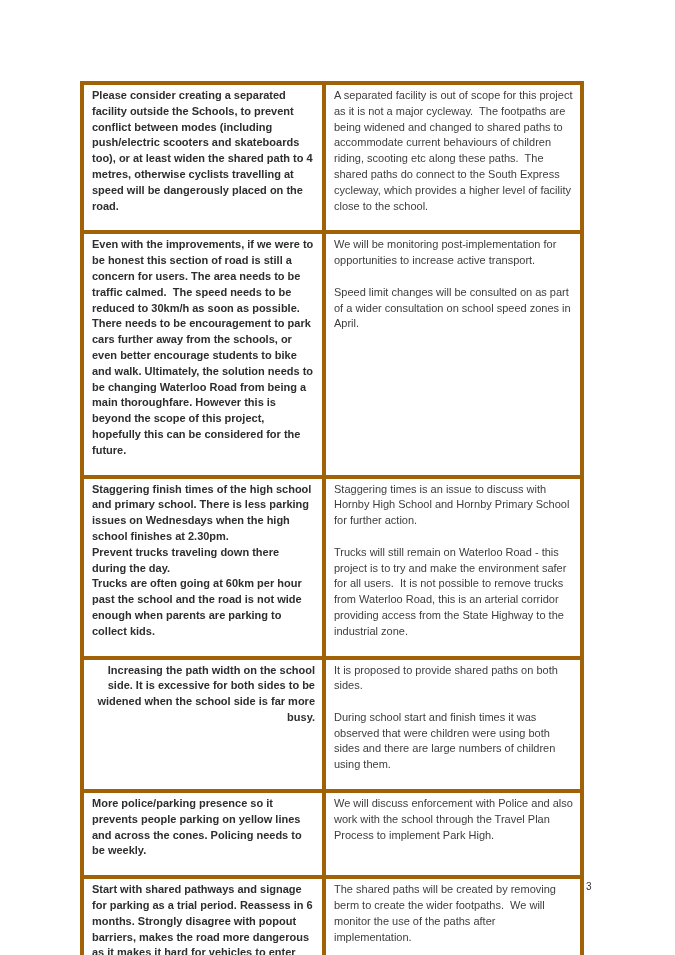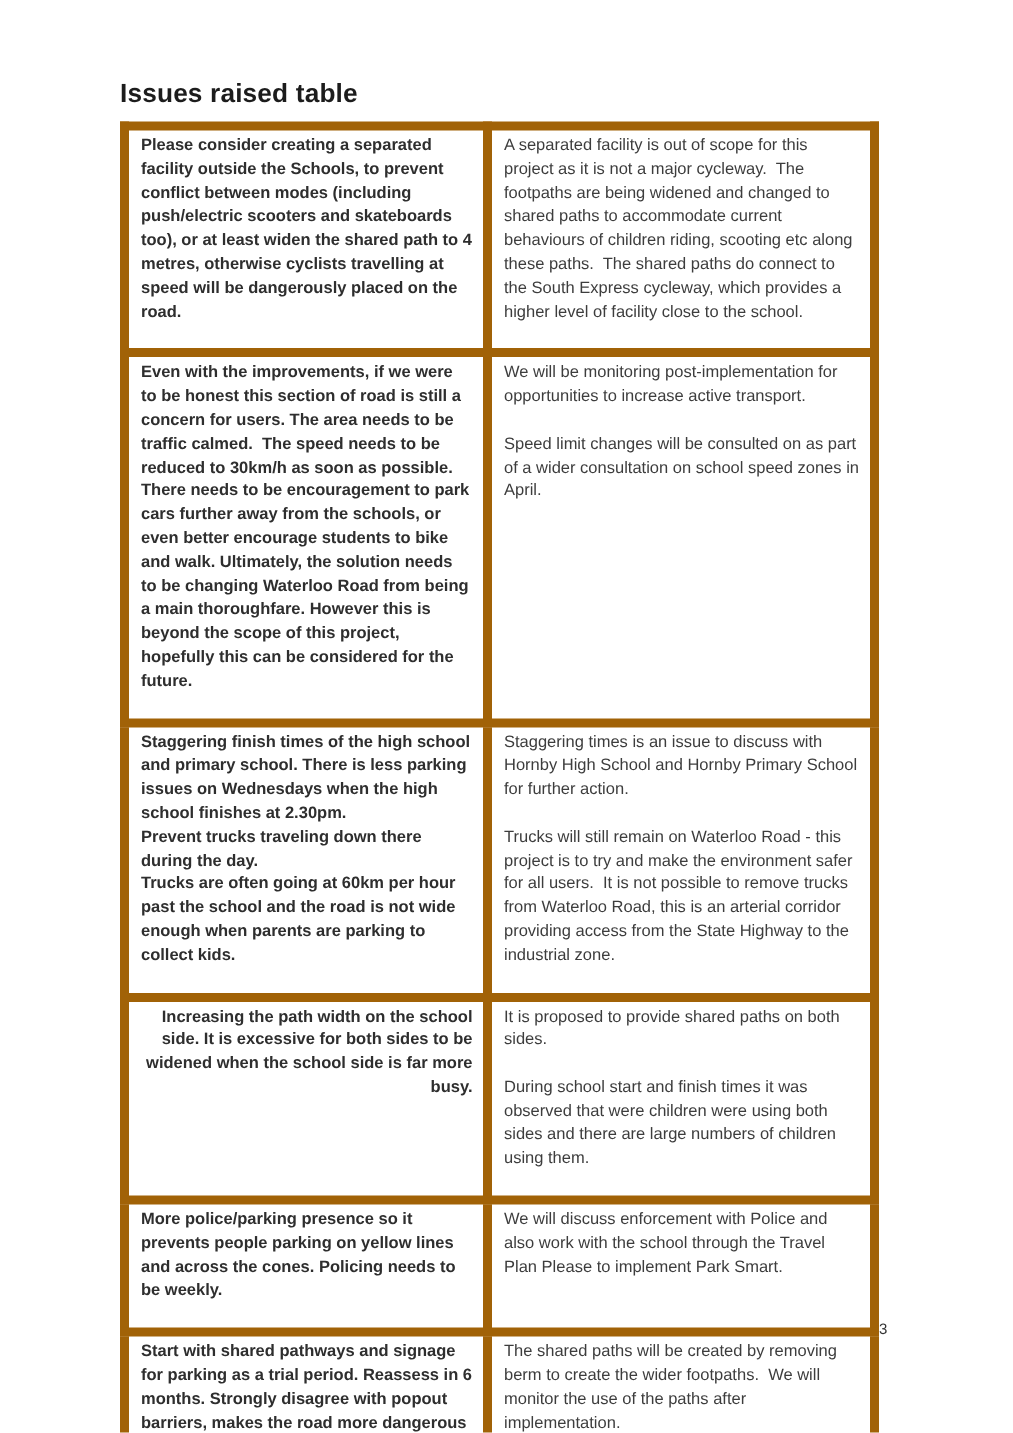--- a/index.html
+++ b/index.html
@@ -31,21 +31,21 @@
   }
   table.issues {
     position: absolute;
     left: 80px;
     top: 81px;
     width: 500px;
     border-collapse: collapse;
     table-layout: fixed;
   }
   table.issues td {
-    border: 6px solid #a16207;
+    border: 4px solid #a16207;
     vertical-align: top;
     font-size: 11px;
     line-height: 15.8px;
     padding: 3px 7px 16px 8px;
     white-space: pre-wrap;
     overflow: hidden;
     box-sizing: border-box;
   }
   td.issue {
     width: 242px;
@@ -72,21 +72,20 @@
     left: 586px;
     font-size: 10px;
     color: #333333;
   }
 </style>
 </head>
 <body>
 
 <div class="page">
 
-  <h1 class="doc-title">Issues raised table</h1>
 
   <table class="issues">
     <tbody>
       <tr class="r1">
         <td class="issue">Please consider creating a separated facility outside the Schools, to prevent conflict between modes (including push/electric scooters and skateboards too), or at least widen the shared path to 4 metres, otherwise cyclists travelling at speed will be dangerously placed on the road.</td>
         <td class="response">A separated facility is out of scope for this project as it is not a major cycleway.  The footpaths are being widened and changed to shared paths to accommodate current behaviours of children riding, scooting etc along these paths.  The shared paths do connect to the South Express cycleway, which provides a higher level of facility close to the school.</td>
       </tr>
       <tr class="r2">
         <td class="issue">Even with the improvements, if we were to be honest this section of road is still a concern for users. The area needs to be traffic calmed.  The speed needs to be reduced to 30km/h as soon as possible. There needs to be encouragement to park cars further away from the schools, or even better encourage students to bike and walk. Ultimately, the solution needs to be changing Waterloo Road from being a main thoroughfare. However this is beyond the scope of this project, hopefully this can be considered for the future.</td>
         <td class="response va-middle">We will be monitoring post-implementation for opportunities to increase active transport.
@@ -102,21 +101,21 @@
 Trucks will still remain on Waterloo Road - this project is to try and make the environment safer for all users.  It is not possible to remove trucks from Waterloo Road, this is an arterial corridor providing access from the State Highway to the industrial zone.</td>
       </tr>
       <tr class="r4">
         <td class="issue va-bottom">Increasing the path width on the school side. It is excessive for both sides to be widened when the school side is far more busy.</td>
         <td class="response">It is proposed to provide shared paths on both sides.
 
 During school start and finish times it was observed that were children were using both sides and there are large numbers of children using them.</td>
       </tr>
       <tr class="r5">
         <td class="issue">More police/parking presence so it prevents people parking on yellow lines and across the cones. Policing needs to be weekly.</td>
-        <td class="response">We will discuss enforcement with Police and also work with the school through the Travel Plan Please to implement Park Smart.</td>
+        <td class="response">We will discuss enforcement with Police and also work with the school through the Travel Plan Process to implement Park High.</td>
       </tr>
       <tr class="r6">
         <td class="issue">Start with shared pathways and signage for parking as a trial period. Reassess in 6 months. Strongly disagree with popout barriers, makes the road more dangerous as it makes it hard for vehicles to enter</td>
         <td class="response">The shared paths will be created by removing berm to create the wider footpaths.  We will monitor the use of the paths after implementation.</td>
       </tr>
     </tbody>
   </table>
 
   <div class="page-number">3</div>
 

